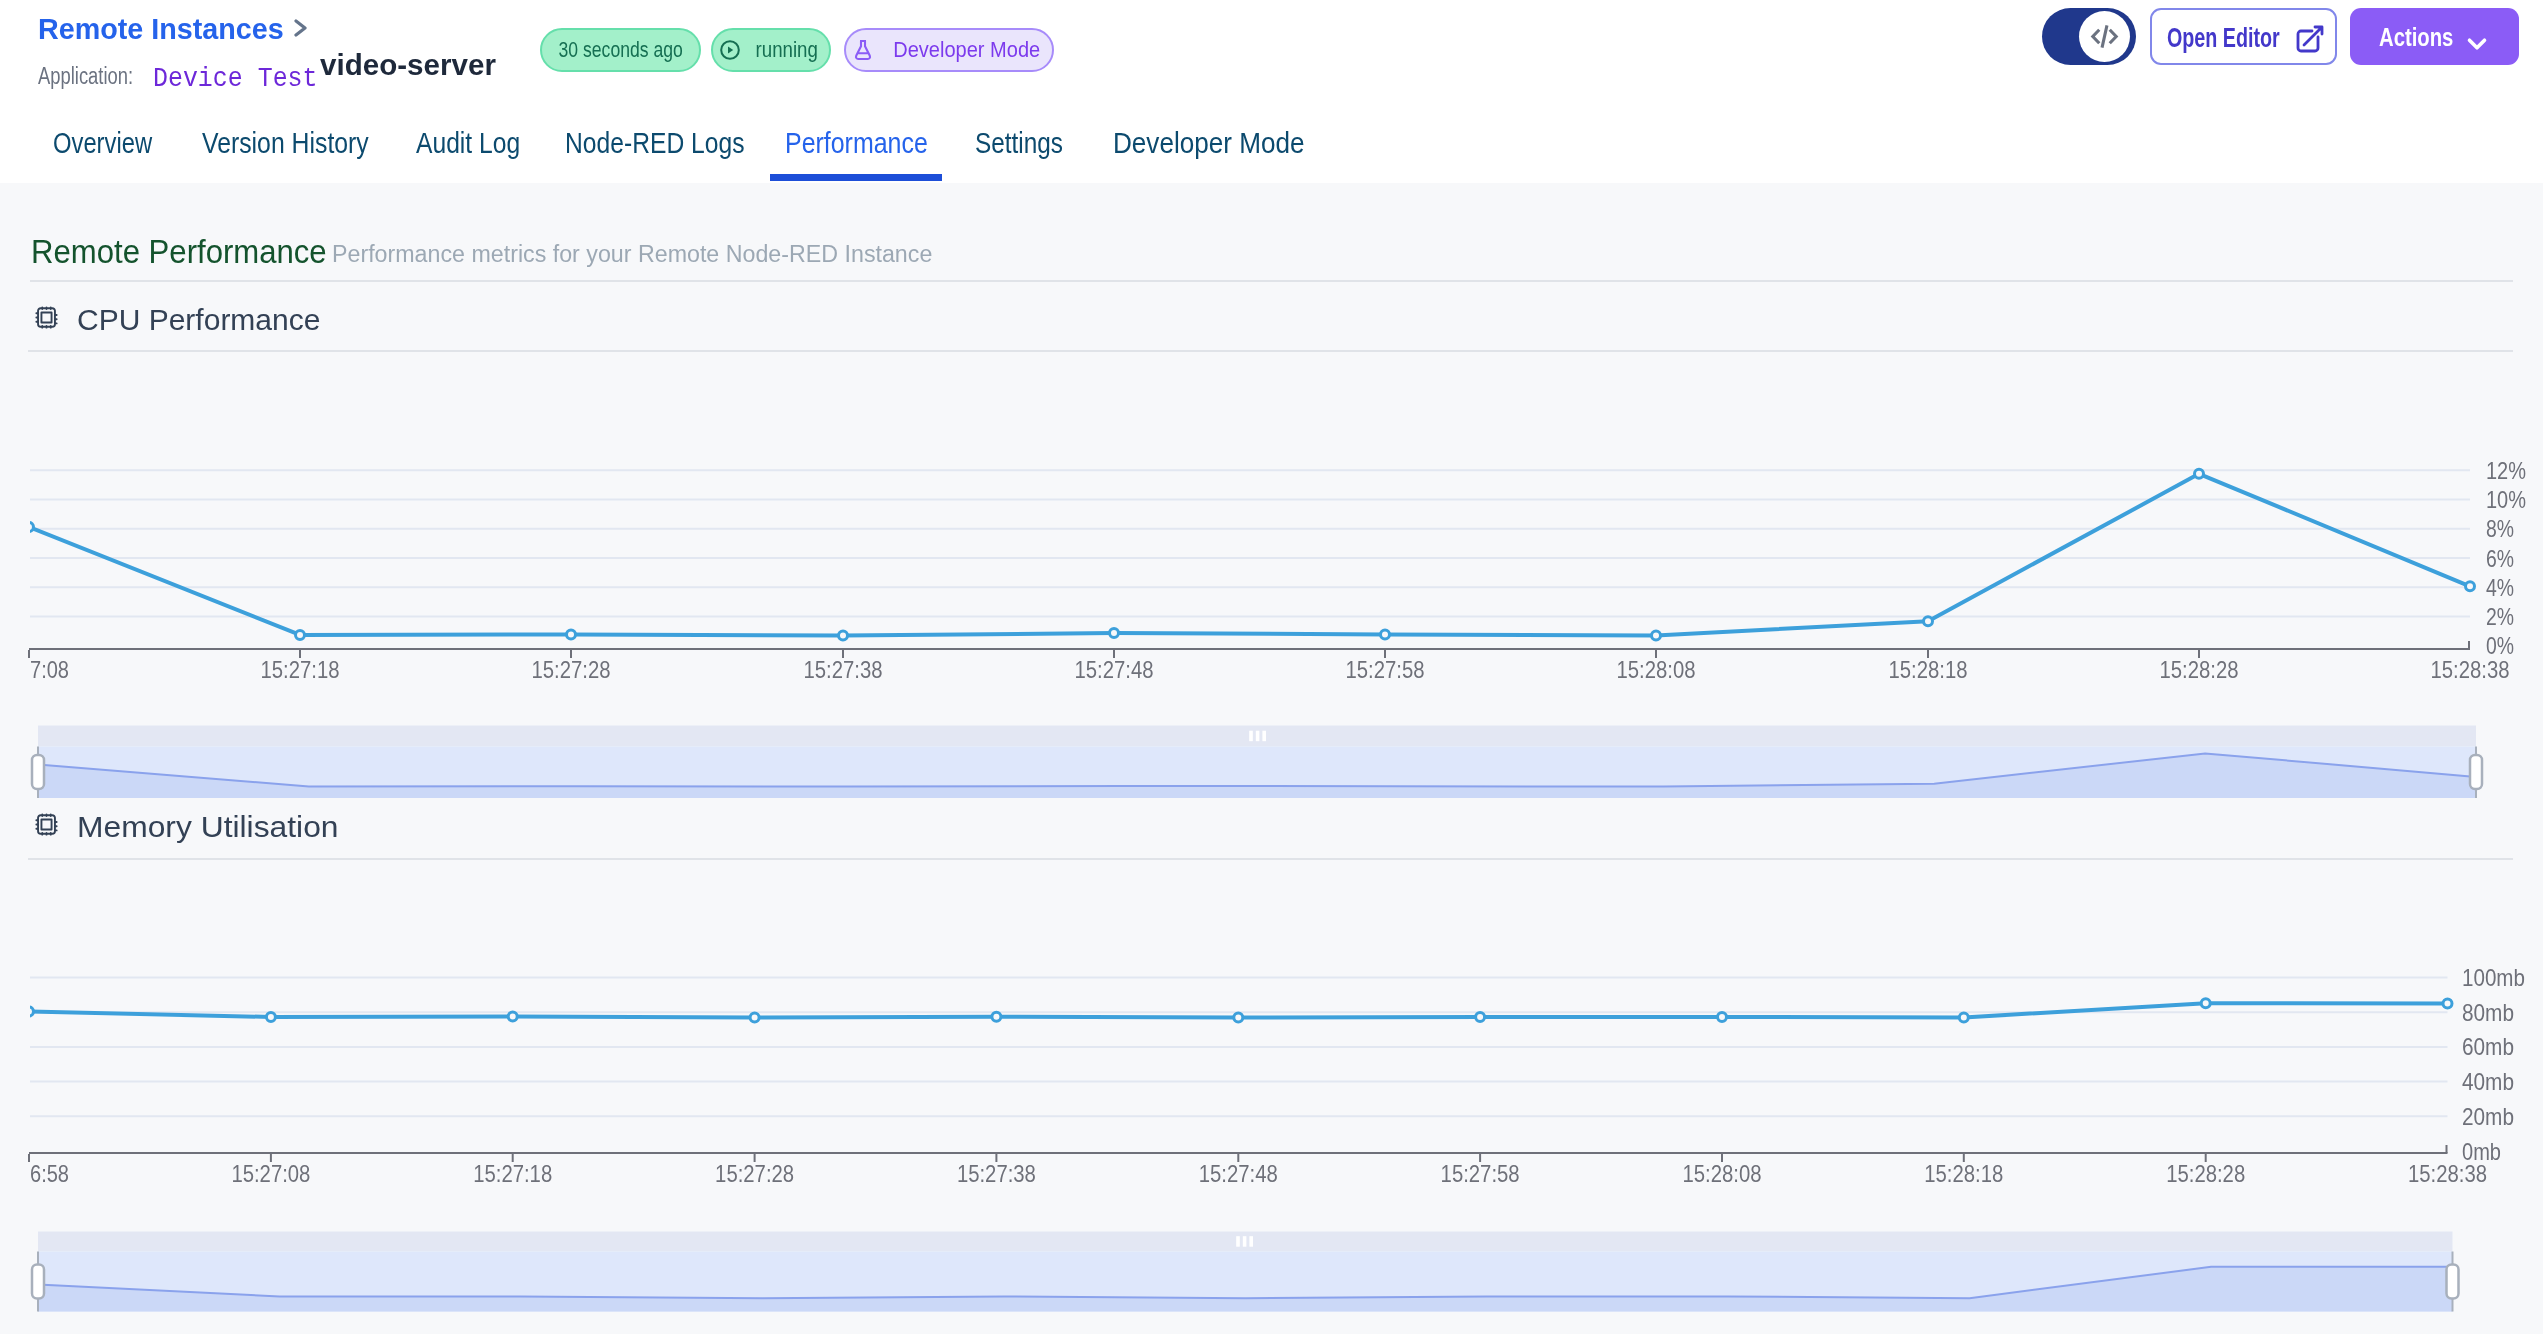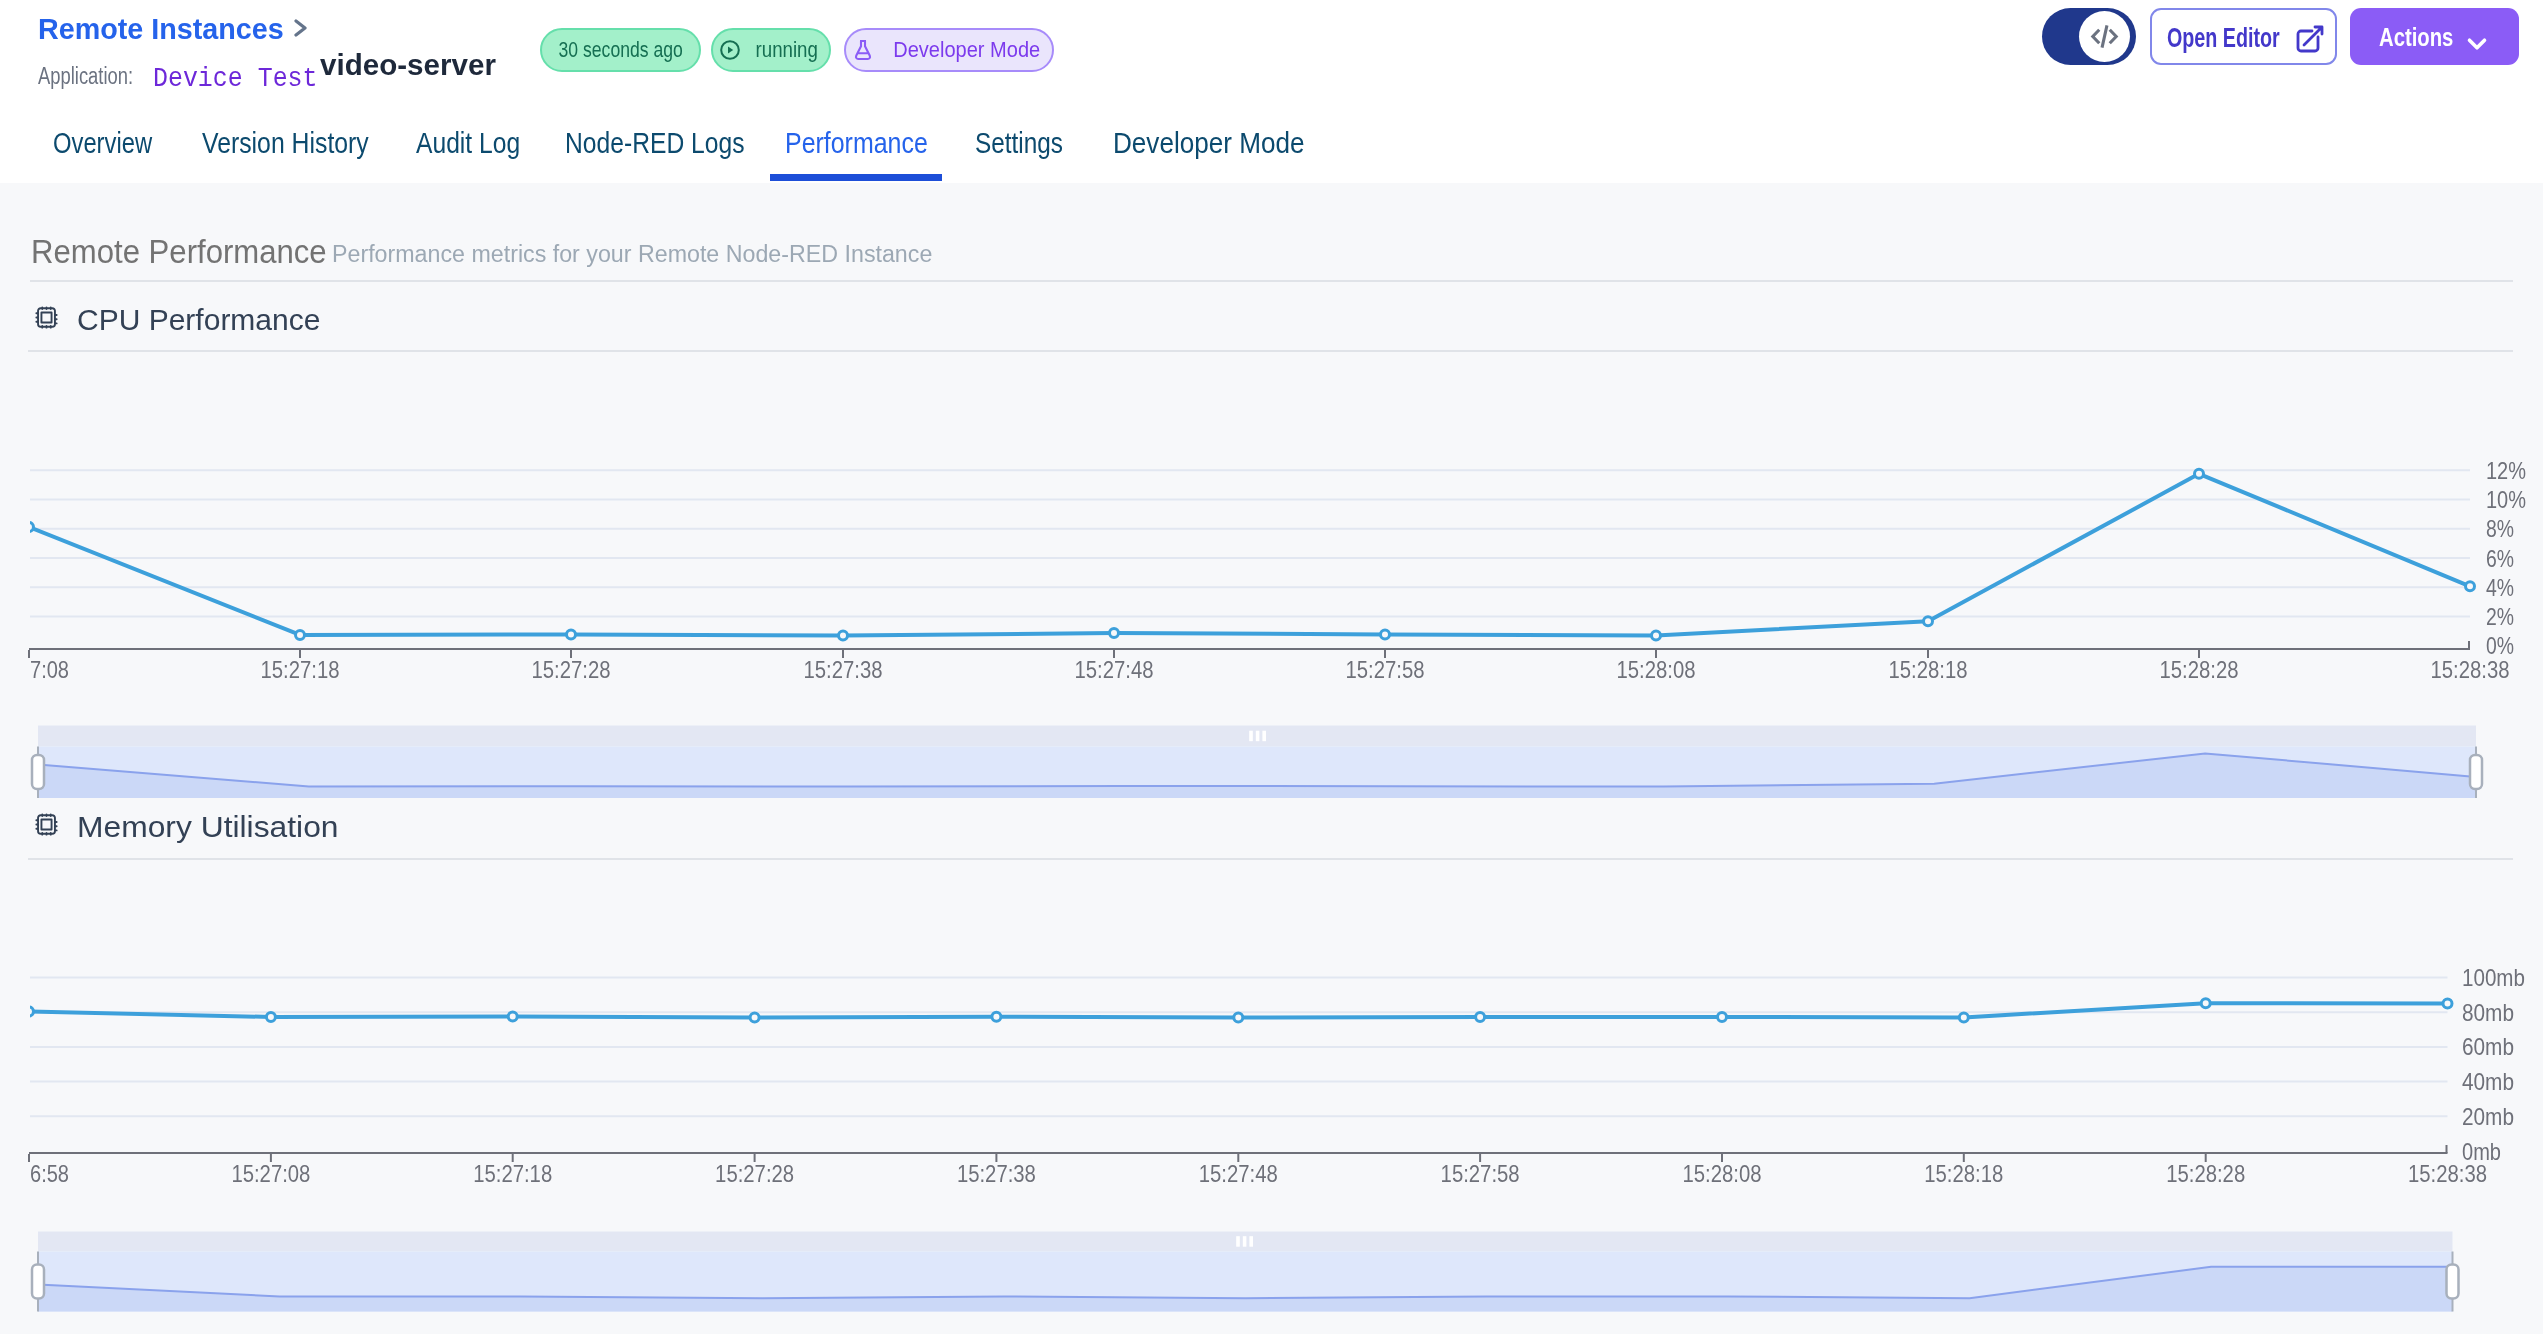--- a/index.html
+++ b/index.html
@@ -65,21 +65,21 @@
 
   <div class="tab" style="left:53px;"><span class="sx" id="t-tb1">Overview</span></div>
   <div class="tab" style="left:202px;"><span class="sx" id="t-tb2">Version History</span></div>
   <div class="tab" style="left:416px;"><span class="sx" id="t-tb3">Audit Log</span></div>
   <div class="tab" style="left:565px;"><span class="sx" id="t-tb4">Node-RED Logs</span></div>
   <div class="tab" style="left:785px; color:#2563eb;"><span class="sx" id="t-tb5">Performance</span></div>
   <div class="tab" style="left:975px;"><span class="sx" id="t-tb6">Settings</span></div>
   <div class="tab" style="left:1113px;"><span class="sx" id="t-tb7">Developer Mode</span></div>
   <div class="abs" style="left:770px; top:174px; width:172px; height:7px; background:#1d4ed8;"></div>
 
-  <div class="abs" style="left:31px; top:232px; font-size:34px; color:#737373;"><span class="sx" id="t-h1">Remote Performance</span></div>
+  <div class="abs" style="left:31px; top:232px; font-size:34px; color:#14532d;"><span class="sx" id="t-h1">Remote Performance</span></div>
   <div class="abs" style="left:332px; top:241px; font-size:23px; color:#9ca8b4;"><span class="sx" id="t-h2">Performance metrics for your Remote Node-RED Instance</span></div>
   <div class="divider" style="left:30px; top:280px; width:2483px;"></div>
 
   <div class="abs" style="left:33px; top:304px;">
     <svg width="27" height="27" viewBox="0 0 24 24" fill="none" stroke="#334155" stroke-width="1.7" stroke-linecap="round" stroke-linejoin="round">
       <path d="M16.5 7.5h-9v9h9v-9Z"></path>
       <path d="M8.25 21v-1.5m3.75 1.5v-1.5m3.75 1.5v-1.5m4.5-2.25H21m-1.5-3.75H21m-1.5-3.75H21M15.75 3v1.5m-3.75-1.5v1.5M8.25 3v1.5M3 8.25h1.5M3 12h1.5m-1.5 3.75h1.5m2.25 4.5A2.25 2.25 0 0 1 4.5 18V6a2.25 2.25 0 0 1 2.25-2.25h10.5A2.25 2.25 0 0 1 19.5 6v12a2.25 2.25 0 0 1-2.25 2.25H6.75Z"></path>
     </svg>
   </div>
   <div class="abs" style="left:77px; top:303px; font-size:30px; color:#334155;"><span class="sx" id="t-cpu">CPU Performance</span></div>

